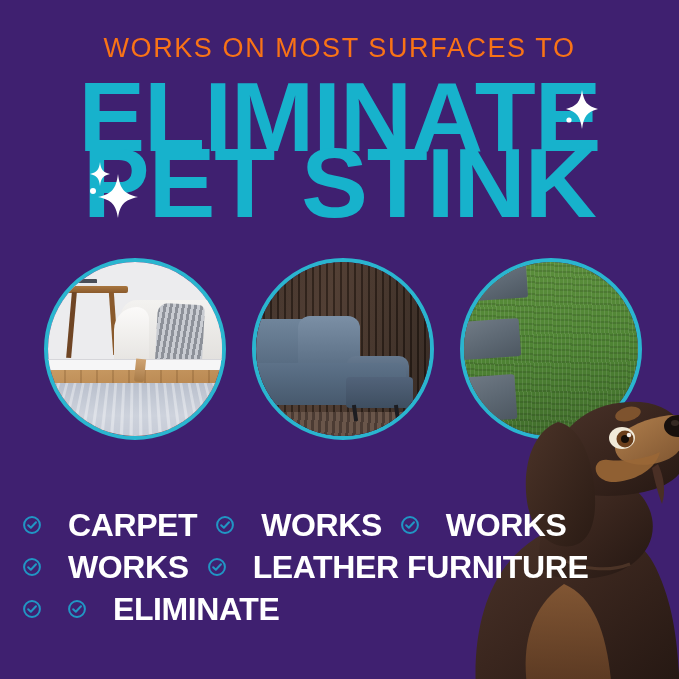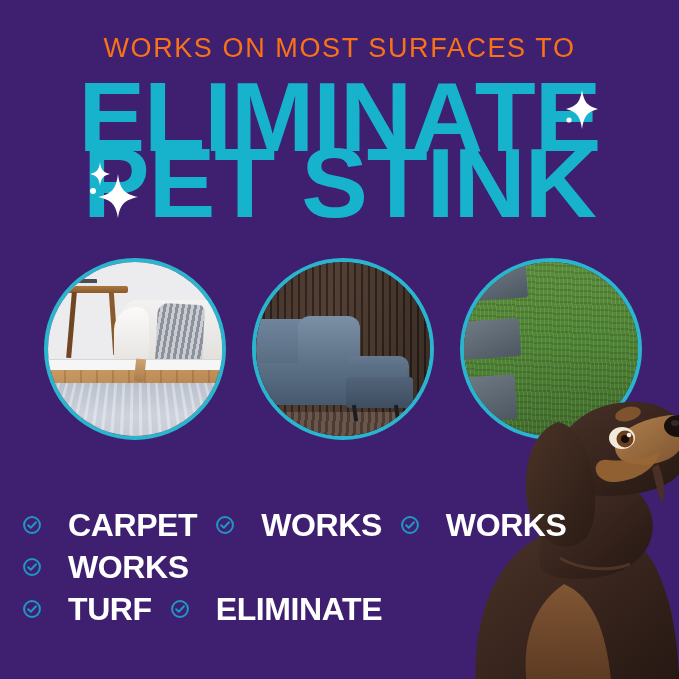--- a/index.html
+++ b/index.html
@@ -380,29 +380,35 @@
     </div>
 
     <div class="surf-row">
       <div class="surf-item">
         <svg class="tick" viewBox="0 0 24 24">
           <circle cx="12" cy="12" r="9.5" fill="none" stroke="#2196c4" stroke-width="2.4"></circle>
           <path d="M7.4 12.3 L10.6 15.3 L16.8 8.7" fill="none" stroke="#2196c4" stroke-width="2.4" stroke-linecap="round" stroke-linejoin="round"></path>
         </svg>
         <span class="surf-label">WORKS</span>
       </div>
+      <div class="surf-item">
+        <svg class="tick" viewBox="0 0 24 24">
+          <circle cx="12" cy="12" r="9.5" fill="none" stroke="#2196c4" stroke-width="2.4"></circle>
+          <path d="M7.4 12.3 L10.6 15.3 L16.8 8.7" fill="none" stroke="#2196c4" stroke-width="2.4" stroke-linecap="round" stroke-linejoin="round"></path>
+        </svg>
+        <span class="surf-label">LEATHER FURNITURE</span>
+      </div>
     </div>
 
     <div class="surf-row">
       <div class="surf-item">
         <svg class="tick" viewBox="0 0 24 24">
           <circle cx="12" cy="12" r="9.5" fill="none" stroke="#2196c4" stroke-width="2.4"></circle>
           <path d="M7.4 12.3 L10.6 15.3 L16.8 8.7" fill="none" stroke="#2196c4" stroke-width="2.4" stroke-linecap="round" stroke-linejoin="round"></path>
         </svg>
-        <span class="surf-label">TURF</span>
       </div>
       <div class="surf-item">
         <svg class="tick" viewBox="0 0 24 24">
           <circle cx="12" cy="12" r="9.5" fill="none" stroke="#2196c4" stroke-width="2.4"></circle>
           <path d="M7.4 12.3 L10.6 15.3 L16.8 8.7" fill="none" stroke="#2196c4" stroke-width="2.4" stroke-linecap="round" stroke-linejoin="round"></path>
         </svg>
         <span class="surf-label">ELIMINATE</span>
       </div>
     </div>
 

